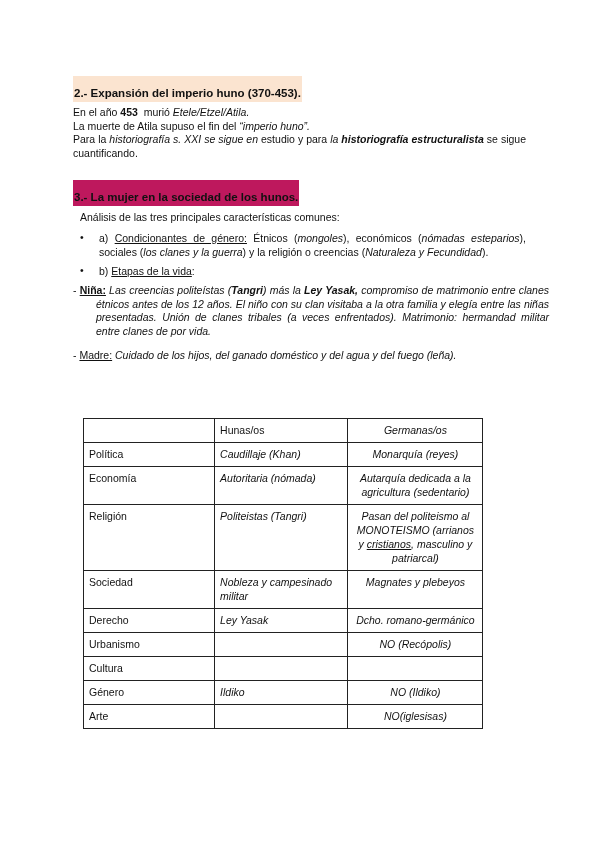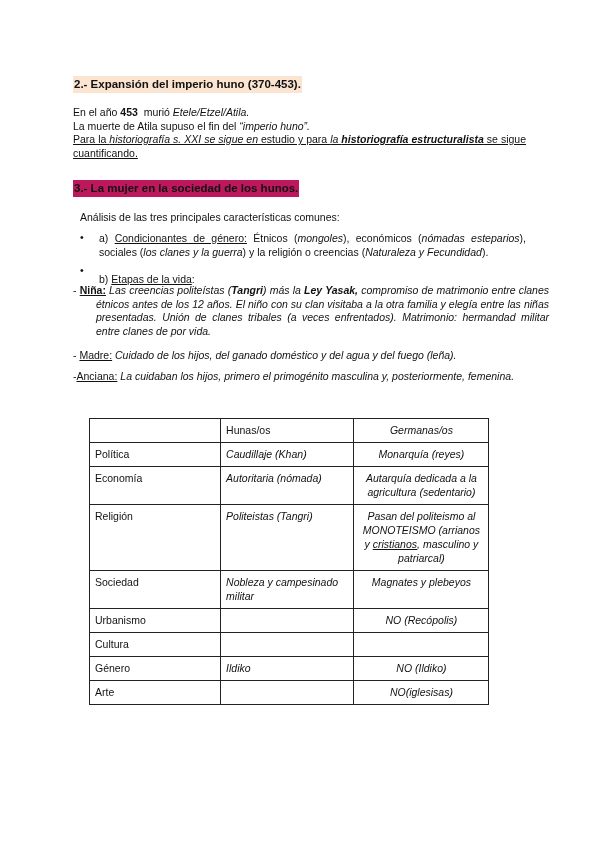--- a/index.html
+++ b/index.html
@@ -1,29 +1,29 @@
 <!DOCTYPE html>
 <html><head>
 <meta charset="utf-8">
 <style>
   html, body { margin: 0; padding: 0; background: #ffffff; }
   body { width: 600px; height: 848px; position: relative; overflow: hidden;
          font-family: "Liberation Sans", sans-serif; color: #111; font-size: 10.5px; }
   .page { position: absolute; left: 0; top: 0; width: 600px; height: 848px; }
   .h { position: absolute; left: 73px; font-weight: bold; font-size: 11.5px;
-       background: #fbe4d0; padding: 1px 1px 2px 1px; line-height: 14px; }
+       background: #fbe4d0; padding: 10px 1px 2px 1px; line-height: 14px; }
   .p { position: absolute; left: 73px; width: 453px; line-height: 13.5px; }
   .justify { text-align: justify; }
   i, .it { font-style: italic; }
   u { text-decoration: underline; }
   .bullet { position: absolute; left: 80px; }
   .bul-text { position: absolute; left: 99px; width: 427px; line-height: 14px; text-align: justify; }
   .dash-block { position: absolute; left: 73px; width: 453px; line-height: 13.5px; text-align: justify; }
   .indent { padding-left: 23px; text-indent: -23px; }
-  table { position: absolute; left: 89px; top: 418px; border-collapse: collapse; width: 400px; padding-left: 44px; }
+  table { position: absolute; left: 83px; top: 418px; border-collapse: collapse; width: 400px; padding-left: 44px; }
   td { border: 1px solid #222; vertical-align: top; padding: 4px 4px 5px 5px; font-size: 10.5px;
        line-height: 14px; }
   td.c1 { width: 133px; }
   td.c2 { width: 133px; font-style: italic; }
   td.c3 { width: 134px; font-style: italic; text-align: center; }
   td.head { font-style: normal; }
   td.head.ital { font-style: italic; }
 </style>
 </head>
 <body>
@@ -31,49 +31,46 @@
 <div class="page">
 
   <div class="h" style="top: 76px; background: rgb(251, 228, 208);">2.- Expansión del imperio huno (370-453).</div>
 
   <div class="p" style="top:106px;">
     <span>En el año </span><b>453</b><span style="white-space:pre">  murió </span><i>Etele/Etzel/Atila.</i>
   </div>
   <div class="p" style="top:119.5px;">
     <span>La muerte de Atila supuso el fin del </span><i>“imperio huno”.</i>
   </div>
-  <div class="p justify" style="top:133px;text-decoration:underline;">
+  <div class="p justify" style="top:133px;">
     <span>Para la </span><i>historiografía s. XXI se sigue en</i><span> estudio y para </span><i>la </i><b><i>historiografía estructuralista</i></b><span> se sigue cuantificando.</span>
   </div>
 
   <div class="h" style="top: 180px; background: #be185d;">3.- La mujer en la sociedad de los hunos.</div>
 
   <div class="p" style="top:211px;margin-left:7px;">Análisis de las tres principales características comunes:</div>
 
   <span class="bullet" style="top:231px;">•</span>
   <div class="bul-text" style="top:231px;">
     <span>a) </span><u>Condicionantes de género:</u><span> Étnicos (</span><i>mongoles</i><span>), económicos (</span><i>nómadas esteparios</i><span>), sociales (</span><i>los clanes y la guerra</i><span>) y la religión o creencias (</span><i>Naturaleza y Fecundidad</i><span>).</span>
   </div>
 
   <span class="bullet" style="top:264px;">•</span>
-  <div class="bul-text" style="top:272px;">
+  <div class="bul-text" style="top:264px;">
     <span>b) </span><u>Etapas de la vida</u><span>:</span>
   </div>
 
   <div class="dash-block indent" style="top:284px;">
     <span style="white-space:pre">- </span><u><b>Niña:</b></u><i> Las creencias politeístas (</i><b><i>Tangri</i></b><i>) más la </i><b><i>Ley Yasak,</i></b><i> compromiso de matrimonio entre clanes étnicos antes de los 12 años. El niño con su clan visitaba a la otra familia y elegía entre las niñas presentadas. Unión de clanes tribales (a veces enfrentados). Matrimonio: hermandad militar entre clanes de por vida.</i>
   </div>
 
   <div class="dash-block indent" style="top:349px;">
     <span style="white-space:pre">- </span><u>Madre:</u><i> Cuidado de los hijos, del ganado doméstico y del agua y del fuego (leña).</i>
   </div>
 
-  <div class="dash-block indent" style="top:370px;">
-    <span>-</span><u>Anciana:</u><i> La cuidaban los hijos, primero el primogénito masculina y, posteriormente, femenina.</i>
-  </div>
 
   <table>
     <tbody>
         <tr>
       <td class="c1 head"></td>
       <td class="c2 head">Hunas/os</td>
       <td class="c3 head ital">Germanas/os</td>
     </tr>
     <tr>
       <td class="c1">Política</td>
@@ -89,20 +86,25 @@
       <td class="c1">Religión</td>
       <td class="c2">Politeistas (Tangri)</td>
       <td class="c3"><span>Pasan del politeismo al MONOTEISMO (arrianos y </span><u>cristianos</u><span>, masculino y patriarcal)</span></td>
     </tr>
     <tr>
       <td class="c1">Sociedad</td>
       <td class="c2">Nobleza y campesinado militar</td>
       <td class="c3">Magnates y plebeyos</td>
     </tr>
     <tr>
+      <td class="c1">Derecho</td>
+      <td class="c2">Ley Yasak</td>
+      <td class="c3">Dcho. romano-germánico</td>
+    </tr>
+    <tr>
       <td class="c1">Urbanismo</td>
       <td class="c2"></td>
       <td class="c3">NO (Recópolis)</td>
     </tr>
     <tr>
       <td class="c1">Cultura</td>
       <td class="c2"></td>
       <td class="c3"></td>
     </tr>
     <tr>

